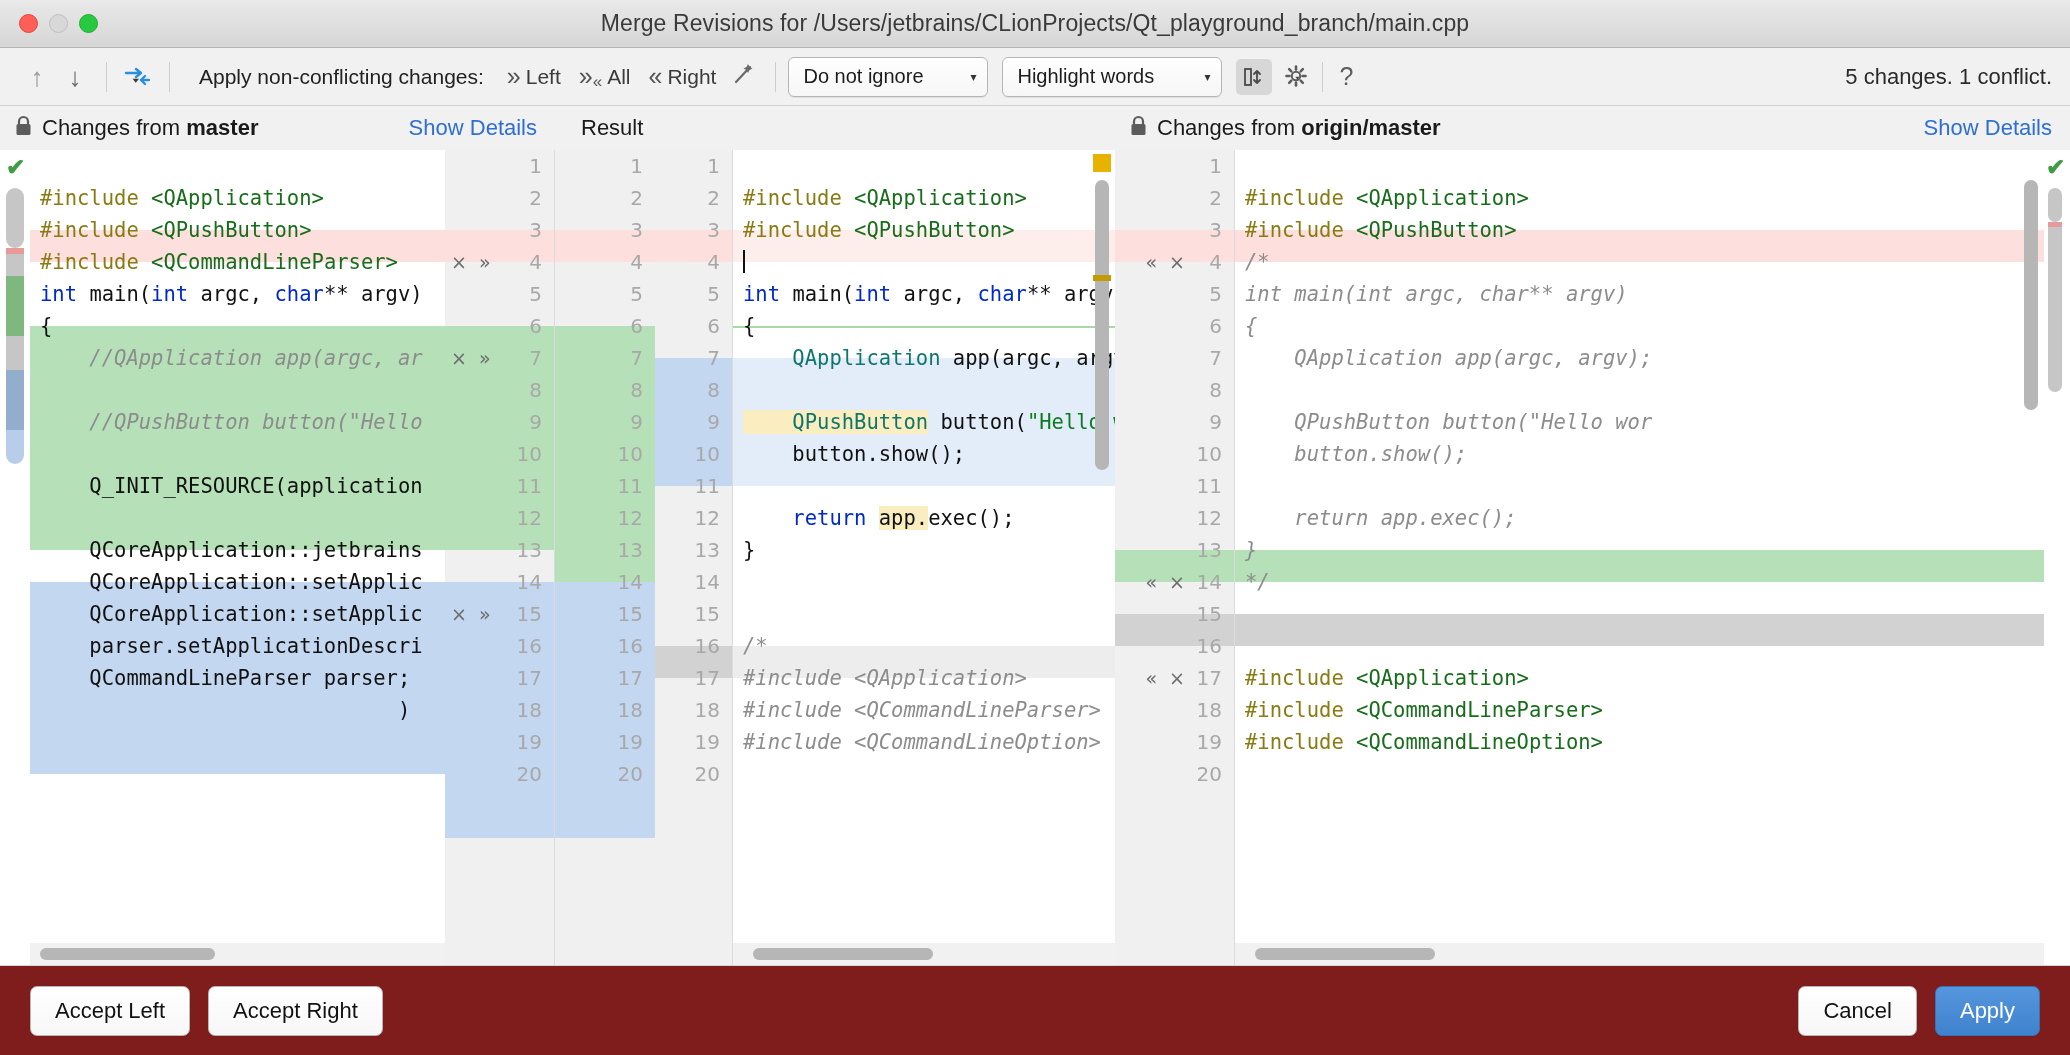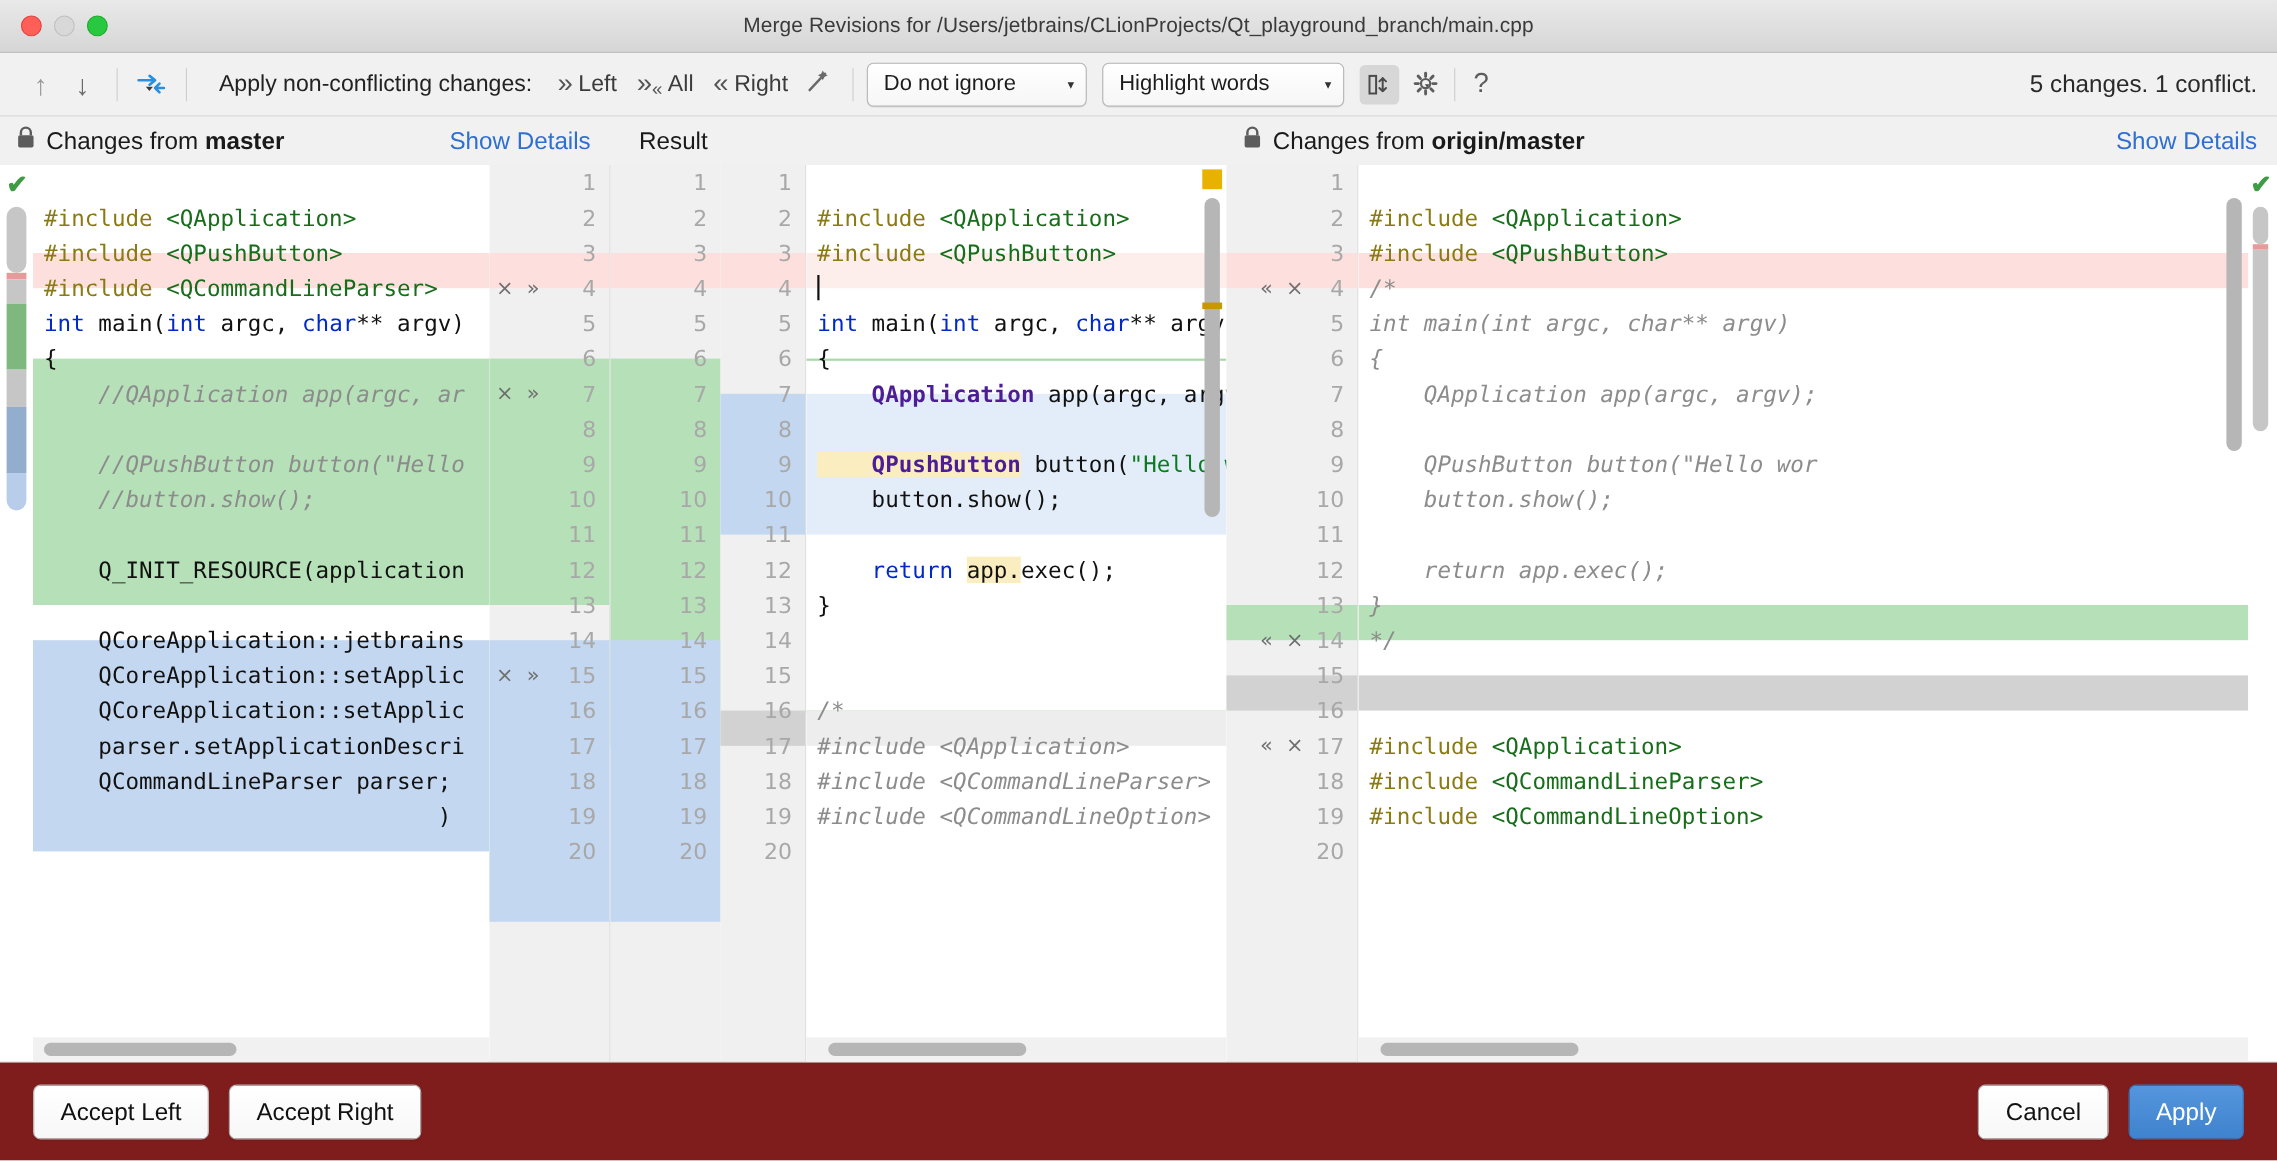--- a/index.html
+++ b/index.html
@@ -20,21 +20,21 @@
     border-bottom:1px solid #b4b4b4;
     display:flex; align-items:center;
   }
   .traffic{ display:flex; gap:11px; padding-left:19px; align-items:center; }
   .tl{ width:19px; height:19px; border-radius:50%; }
   .tl.red{ background:#ff5f57; border:1px solid #e0443e; }
   .tl.yel{ background:#d8d8d8; border:1px solid #c0c0c0; }
   .tl.grn{ background:#28c940; border:1px solid #1dad2b; }
   .title-text{
     position:absolute; left:0; right:0; text-align:center;
-    font-size:19px; color:#3a3a3a; letter-spacing:.1px;
+    font-size:23px; color:#3a3a3a; letter-spacing:.1px;
     pointer-events:none;
   }
 
   
   .toolbar{
     height:58px; flex:0 0 58px; display:flex; align-items:center;
     background:#f1f1f1; border-bottom:1px solid #d2d2d2;
     padding:0 18px; gap:0;
   }
   .tb-icon{
@@ -125,21 +125,21 @@
   .band-gray{ background:#d2d2d2; }
   .band-gray-lite{ background:#ededed; }
   .line-top{ position:absolute; left:0; right:0; height:2px; background:#b0dcb0;}
 
   
   .kw{ color:#0029cc; }
   .pre{ color:#8a7a12; }
   .str{ color:#0a7c1f; }
   .incl{ color:#176d1a; }
   .cmt{ color:#8c8c8c; font-style:italic; }
-  .typ{ color:#4c1d95;font-weight:bold; }
+  .typ{ color:#0f766e; }
   .plain{ color:#111; }
   .searchhit{ background:#faeec0; }
   .caret{ display:inline-block; width:2px; height:23px; background:#111; vertical-align:-4px;}
 
   
   .vscroll{ position:absolute; top:0; bottom:0; width:26px; right:0; background:transparent; }
   .vthumb{ position:absolute; left:6px; width:14px; border-radius:7px; background:#b6b6b6; }
   .vmark{ position:absolute; left:4px; width:18px; height:18px; background:#e8b200; }
   .vmark.sm{ height:6px; left:4px; width:18px; background:#c49a00;}
 
@@ -294,21 +294,20 @@
 
         <div class="ln"></div>
         <div class="ln"><span class="pre">#include </span><span class="incl">&lt;QApplication&gt;</span></div>
         <div class="ln"><span class="pre">#include </span><span class="incl">&lt;QPushButton&gt;</span></div>
         <div class="ln"><span class="pre">#include </span><span class="incl">&lt;QCommandLineParser&gt;</span></div>
         <div class="ln"><span class="kw">int</span> <span class="plain">main(</span><span class="kw">int</span><span class="plain"> argc, </span><span class="kw">char</span><span class="plain">** argv)</span></div>
         <div class="ln"><span class="plain">{</span></div>
         <div class="ln ital"><span class="cmt">    //QApplication app(argc, ar</span></div>
         <div class="ln"></div>
         <div class="ln ital"><span class="cmt">    //QPushButton button("Hello</span></div>
-        <div class="ln ital"><span class="cmt">    //button.show();</span></div>
         <div class="ln"></div>
         <div class="ln"><span class="plain">    Q_INIT_RESOURCE(application</span></div>
         <div class="ln"></div>
         <div class="ln"><span class="plain">    QCoreApplication::jetbrains</span></div>
         <div class="ln"><span class="plain">    QCoreApplication::setApplic</span></div>
         <div class="ln"><span class="plain">    QCoreApplication::setApplic</span></div>
         <div class="ln"><span class="plain">    parser.setApplicationDescri</span></div>
         <div class="ln"><span class="plain">    QCommandLineParser parser;</span></div>
         <div class="ln"><span class="plain">                             )</span></div>
 

